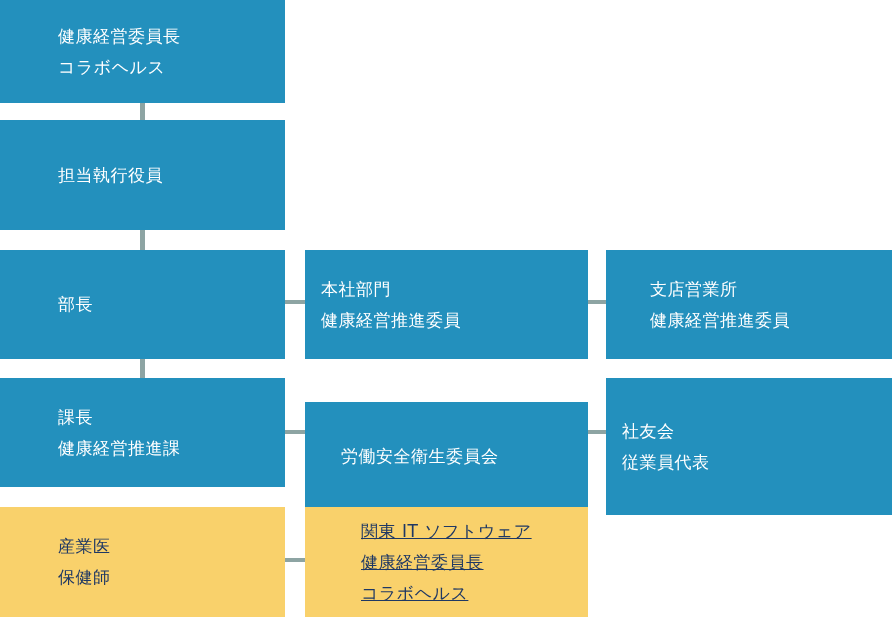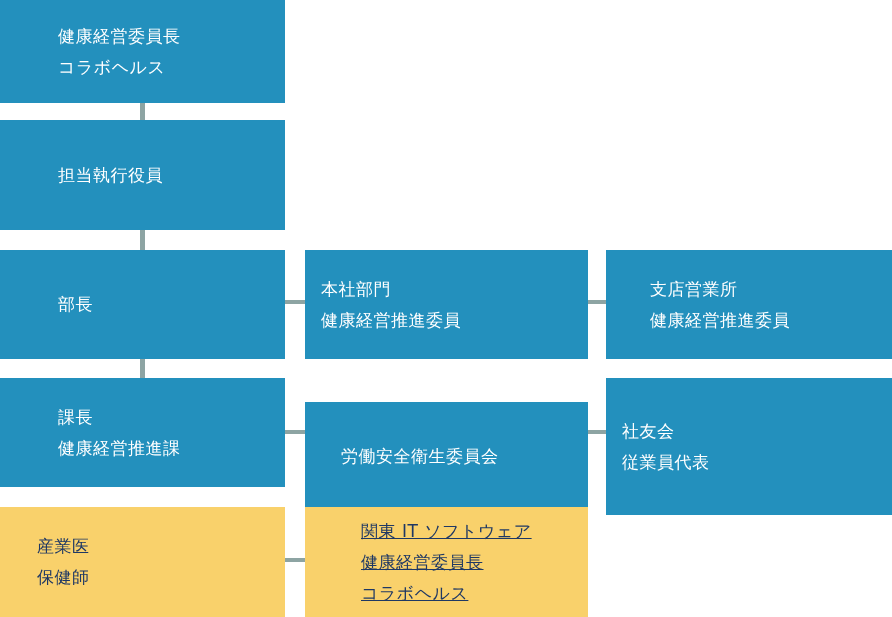--- a/index.html
+++ b/index.html
@@ -26,21 +26,21 @@
     line-height: 31px;
   }
   .node.blue   { background: #2390BD; color: #ffffff; }
   .node.yellow { background: #F9D16B; color: #1F3864; }
 
   
   .pos-chairman   { left: 0;     top: 0;     width: 285px; height: 103px; padding-left: 58px; }
   .pos-admin      { left: 0;     top: 120px; width: 285px; height: 110px; padding-left: 58px; }
   .pos-hr         { left: 0;     top: 250px; width: 285px; height: 109px; padding-left: 58px; }
   .pos-section    { left: 0;     top: 378px; width: 285px; height: 109px; padding-left: 58px; }
-  .pos-physician  { left: 0;     top: 507px; width: 285px; height: 110px; padding-left: 37px; }
+  .pos-physician  { left: 0;     top: 507px; width: 285px; height: 110px; padding-left: 58px; }
   
   .pos-hqcomm     { left: 305px; top: 250px; width: 283px; height: 109px; padding-left: 16px; }
   .pos-safety     { left: 305px; top: 390px; width: 283px; height: 109px; padding-left: 36px; margin-top: 12px; }
   .pos-insurance  { left: 305px; top: 507px; width: 283px; height: 110px; padding-left: 56px; text-decoration: underline; }
   
   .pos-branchcomm { left: 606px; top: 250px; width: 286px; height: 109px; padding-left: 44px; }
   .pos-employee   { left: 606px; top: 378px; width: 286px; height: 137px; padding-left: 16px; }
 
   
   .connector { position: absolute; background: #8DA4A3; }

